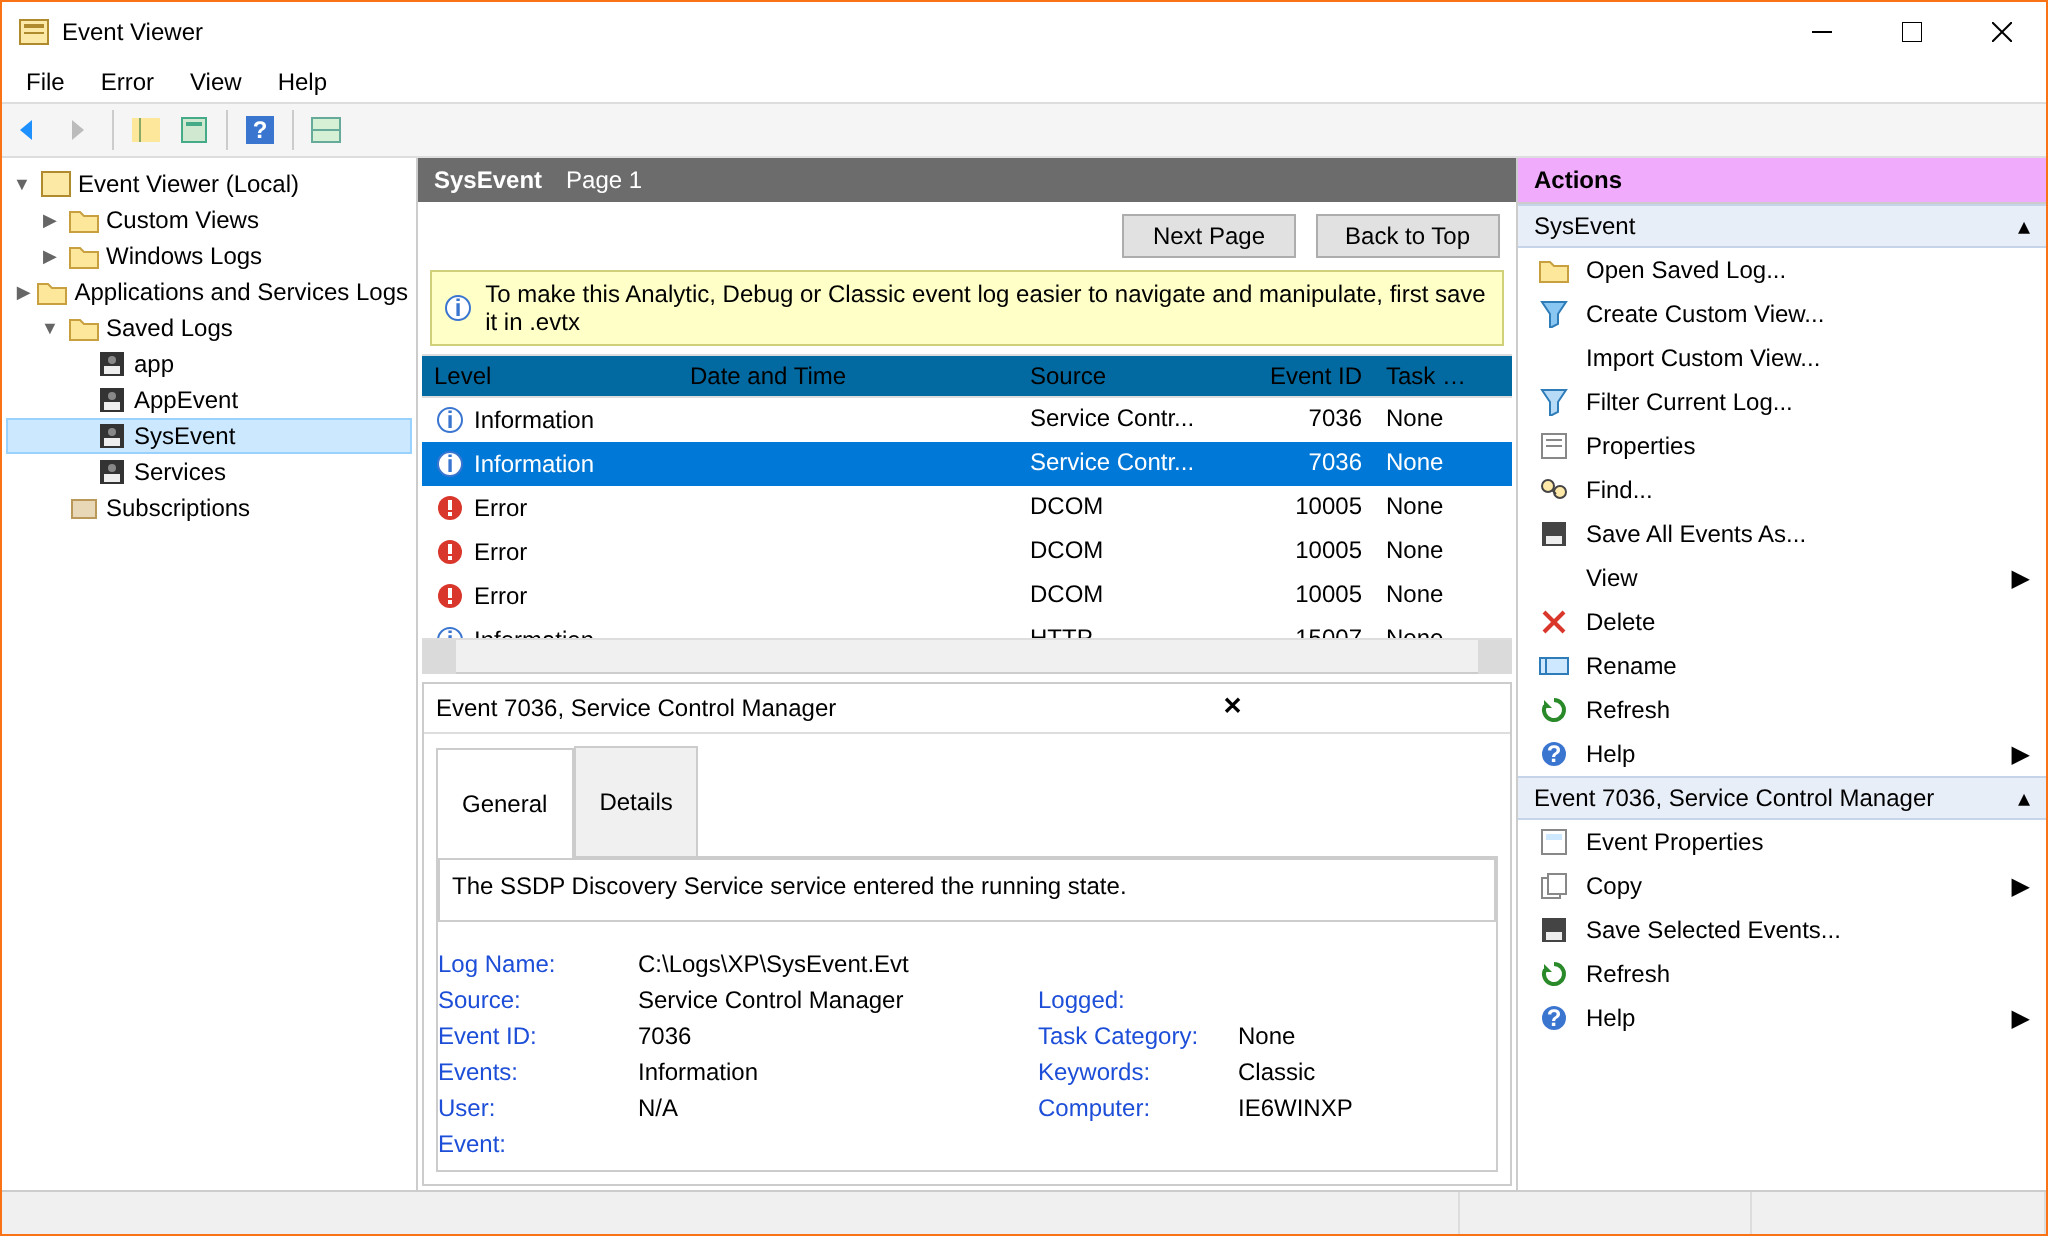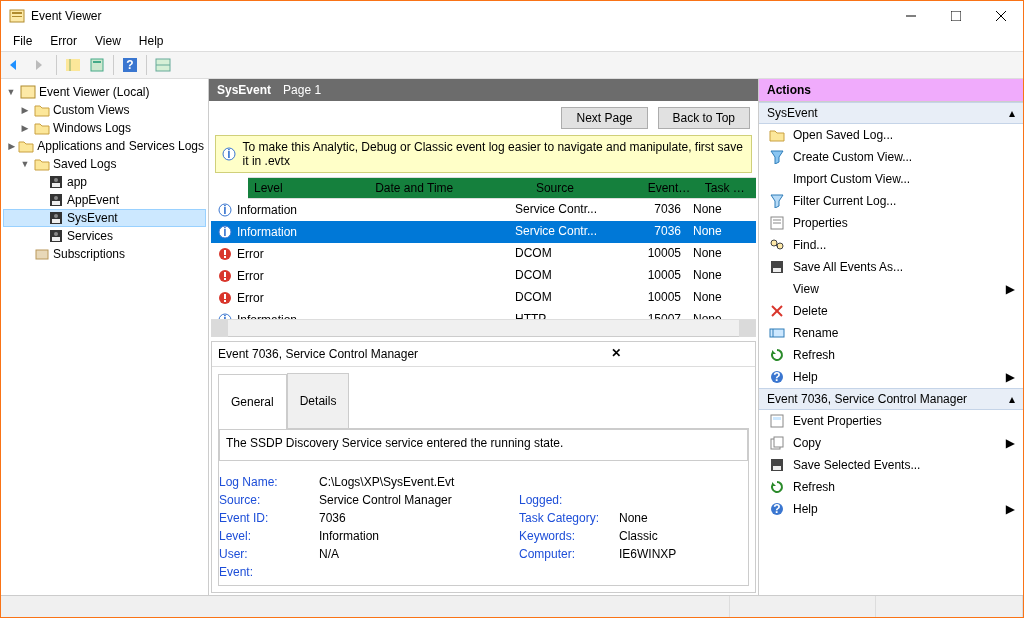--- a/index.html
+++ b/index.html
@@ -20,21 +20,21 @@
 .tree-item.selected { background: #cce8ff; border: 1px solid #99d1ff; padding: 0 1px; }
 .tree-toggle { width: 12px; text-align: center; color: #666; font-size: 9px; }
 .tree-icon { width: 16px; height: 16px; margin: 0 3px; display: inline-flex; align-items: center; justify-content: center; }
 .tree-indent { display: inline-block; }
 .center { flex: 1; display: flex; flex-direction: column; border-right: 1px solid #ccc; min-width: 0; }
 .center-header { background: #6c6c6c; color: #fff; padding: 4px 8px; font-weight: bold; display: flex; gap: 12px; }
 .nav-row { display: flex; justify-content: flex-end; gap: 10px; padding: 6px 8px; }
 .nav-row button { background: #e1e1e1; border: 1px solid #adadad; padding: 3px 14px; cursor: pointer; }
 .info-bar { background: #ffffc8; border: 1px solid #d0d07a; margin: 0 6px 4px 6px; padding: 4px 6px; display: flex; align-items: center; gap: 6px; font-size: 11px; }
 .grid-wrap { flex: 0 0 160px; margin: 0 2px; display: flex; flex-direction: column; border-bottom: 1px solid #ccc; min-height: 0; }
-.grid-header { display: flex; background: #15803d; border-top: 1px solid #ddd; border-bottom: 1px solid #ddd; margin-left: 37px; }
+.grid-header { display: flex; background: #0369a1; border-top: 1px solid #ddd; border-bottom: 1px solid #ddd; }
 .grid-header div, .grid-row div { padding: 3px 6px; overflow: hidden; white-space: nowrap; text-overflow: ellipsis; }
 .col-level { width: 128px; display: flex; align-items: center; gap: 4px; }
 .col-date { width: 170px; }
 .col-source { width: 118px; }
 .col-eventid { width: 60px; text-align: right; }
 .col-task { width: 60px; }
 .grid-body { flex: 1; overflow-y: scroll; overflow-x: hidden; }
 .grid-row { display: flex; cursor: default; }
 .grid-row.selected { background: #0078d7; color: #fff; }
 .hscroll { height: 17px; background: #f0f0f0; border-top: 1px solid #ddd; position: relative; }
@@ -393,21 +393,21 @@
             <div class="lbl">Log Name:</div>
             <div style="grid-column: span 3">C:\Logs\XP\SysEvent.Evt</div>
             <div class="lbl">Source:</div>
             <div>Service Control Manager</div>
             <div class="lbl">Logged:</div>
             <div></div>
             <div class="lbl">Event ID:</div>
             <div>7036</div>
             <div class="lbl">Task Category:</div>
             <div>None</div>
-            <div class="lbl">Level:</div>
+            <div class="lbl">Events:</div>
             <div>Information</div>
             <div class="lbl">Keywords:</div>
             <div>Classic</div>
             <div class="lbl">User:</div>
             <div>N/A</div>
             <div class="lbl">Computer:</div>
             <div>IE6WINXP</div>
             <div class="lbl">Event:</div>
             <div style="grid-column: span 3"></div>
             <div class="lbl">More Information:</div>

